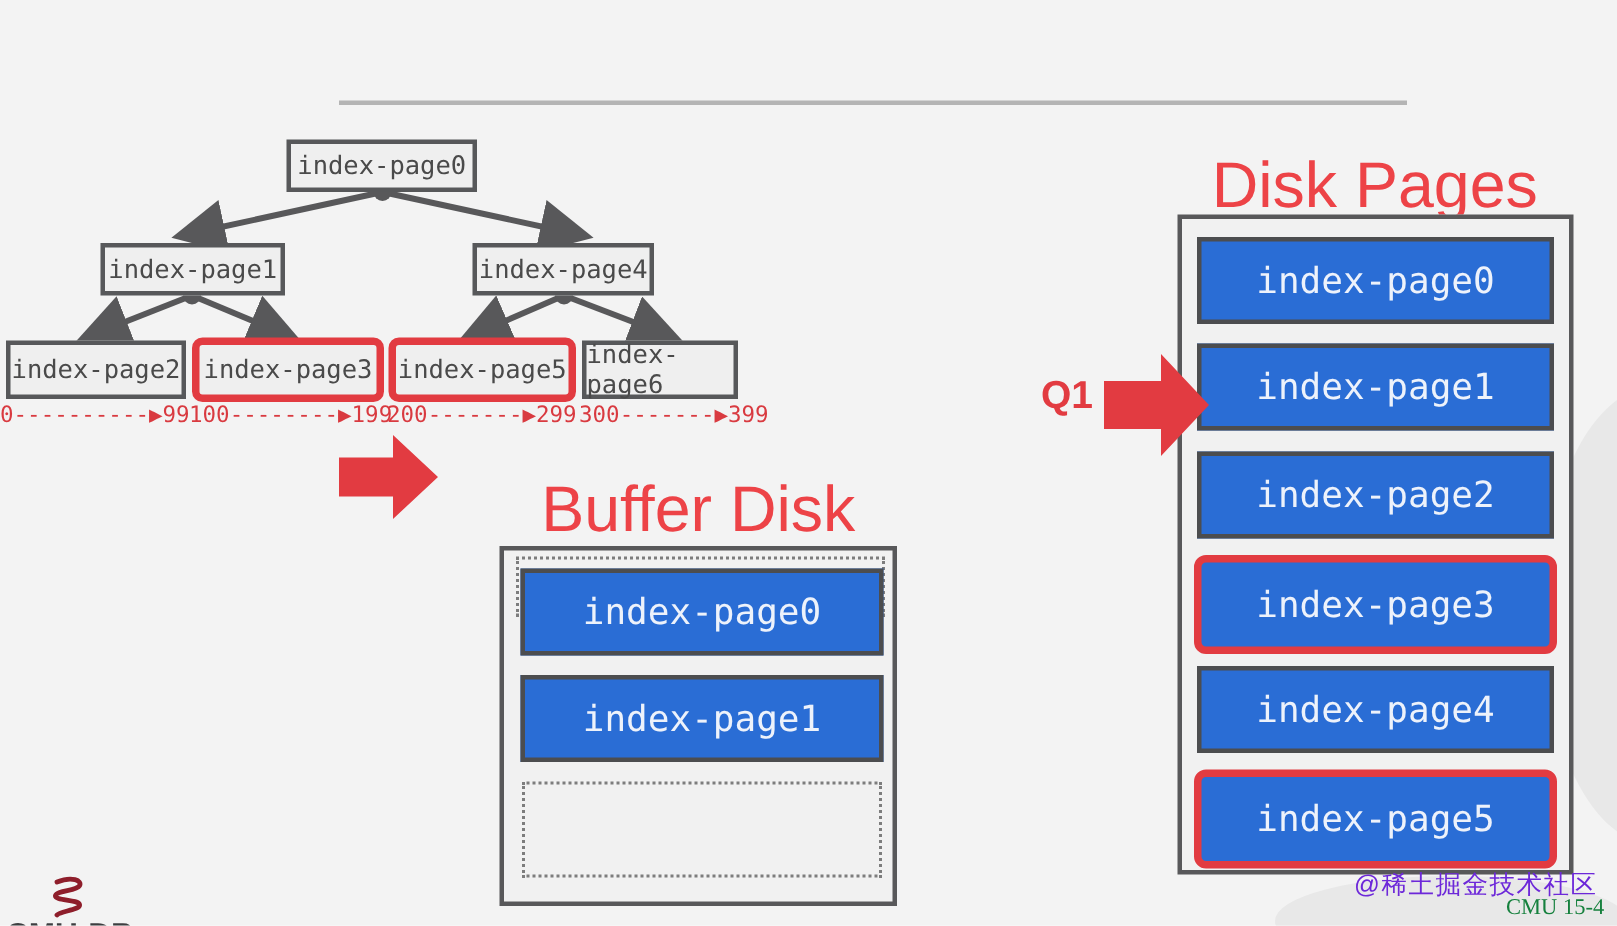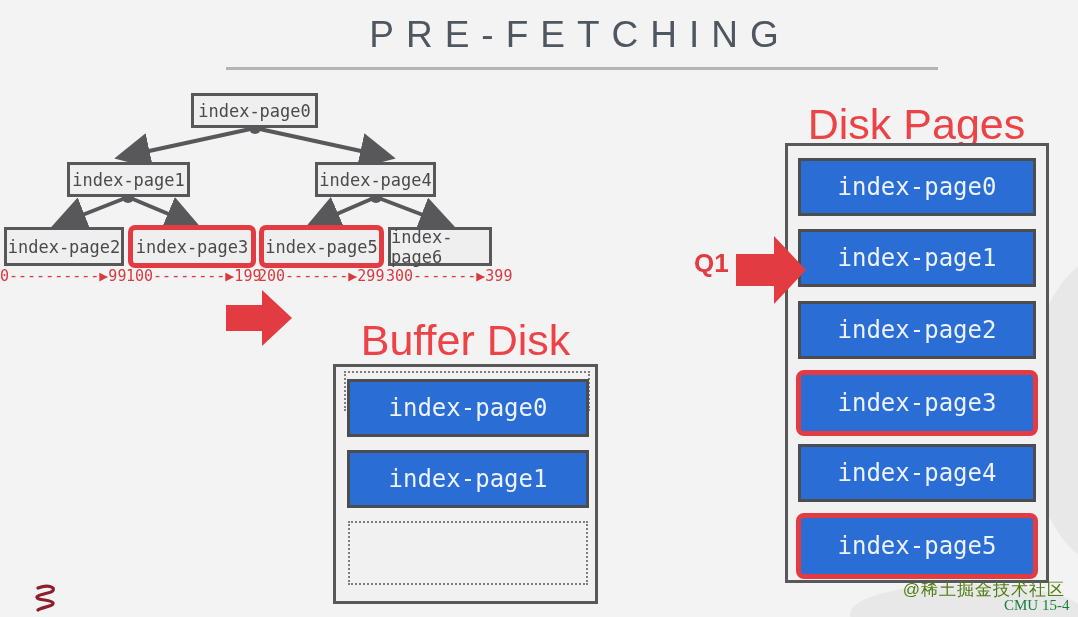--- a/index.html
+++ b/index.html
@@ -31,39 +31,38 @@
     font-family:"DejaVu Sans Mono",monospace;font-size:24px;color:#edf2fb;z-index:2;}
   .bluebox.red{border:5px solid #e23b41;border-radius:8px;}
 
   .ghost{position:absolute;box-sizing:border-box;border:2px dotted #7d7d7d;z-index:1;}
 
   .q1-label{position:absolute;left:694px;top:248px;font-size:26px;font-weight:bold;color:#e23b41;z-index:2;}
 
   .blob{position:absolute;background:#e8e8e8;z-index:0;}
 
   .watermark{position:absolute;left:845px;top:578px;width:220px;text-align:right;
-    font-size:17px;color:#4d7c0f;z-index:3;letter-spacing:1px;}
+    font-size:17px;color:#6d28d9;z-index:3;letter-spacing:1px;}
   .course-code{position:absolute;left:1004px;top:597px;font-family:"Liberation Serif",serif;
     font-size:15px;color:#15803d;z-index:3;white-space:nowrap;}
 
   .logo{position:absolute;left:2px;top:584px;display:flex;align-items:center;z-index:3;flex-direction:column;}
   .logo-text{font-size:21px;font-weight:bold;color:#3d3e40;letter-spacing:0px;margin-left:2px;}
 
   svg{display:block;}
   .abs{position:absolute;}
 </style>
 </head>
 <body>
 
 <div class="stage">
 
   <div class="blob" style="left:1028px;top:258px;width:150px;height:305px;border-radius:50%;"></div>
   <div class="blob" style="left:850px;top:584px;width:235px;height:60px;border-radius:50%;"></div>
 
-  <div class="slide-title">PRE-FETCHING</div>
   <div class="title-rule"></div>
 
   <svg class="abs" style="left:0;top:88px;z-index:1" width="540" height="150" viewBox="0 0 540 150">
     <defs>
       <marker id="ah" markerWidth="9" markerHeight="9" refX="6" refY="4.5" orient="auto">
         <path d="M0,0 L9,4.5 L0,9 z" fill="#58585a"></path>
       </marker>
     </defs>
     <g stroke="#58585a" stroke-width="4" fill="none">
       <line x1="255" y1="40" x2="126" y2="68" marker-end="url(#ah)"></line>

